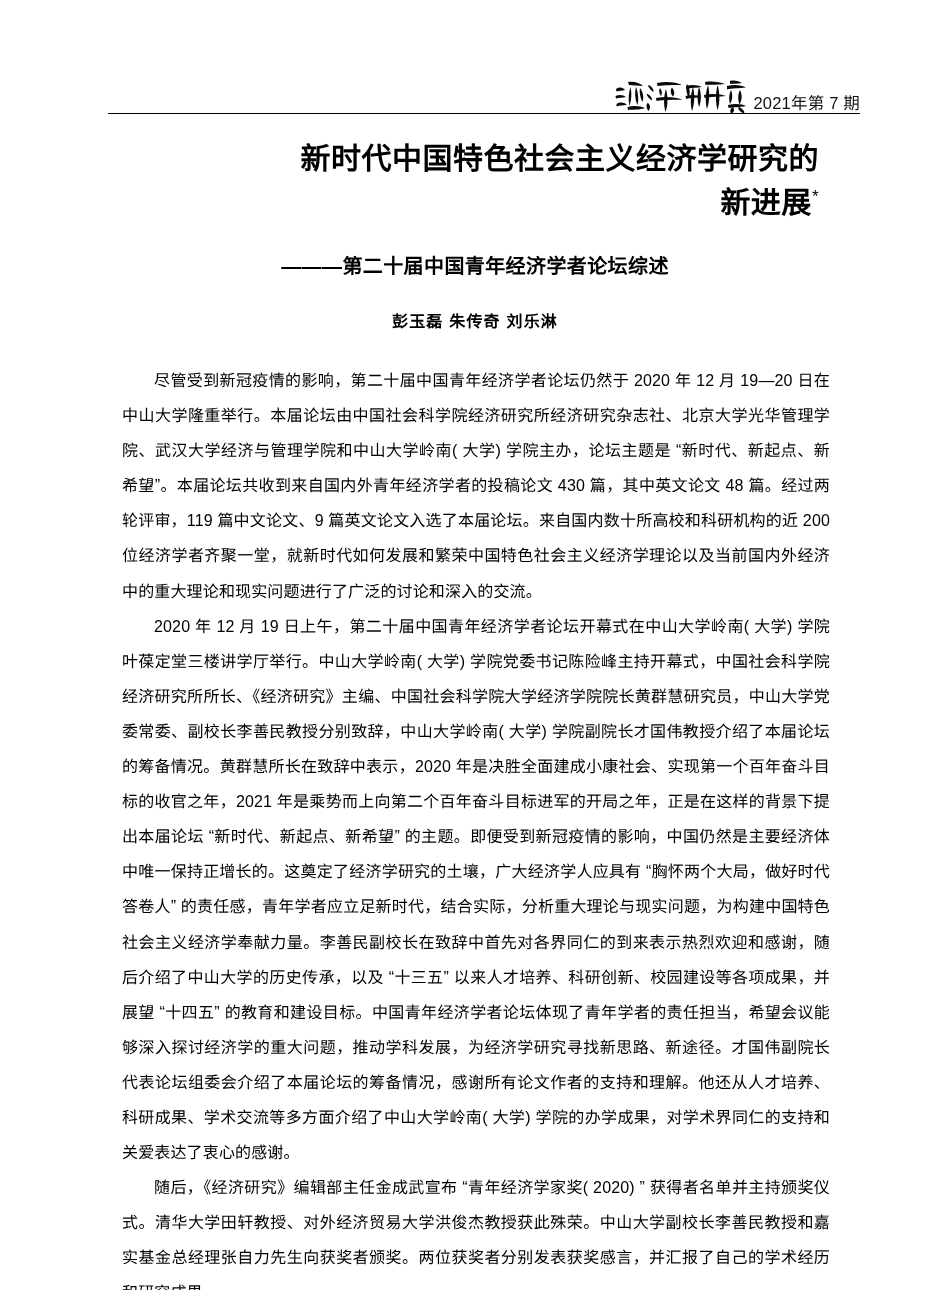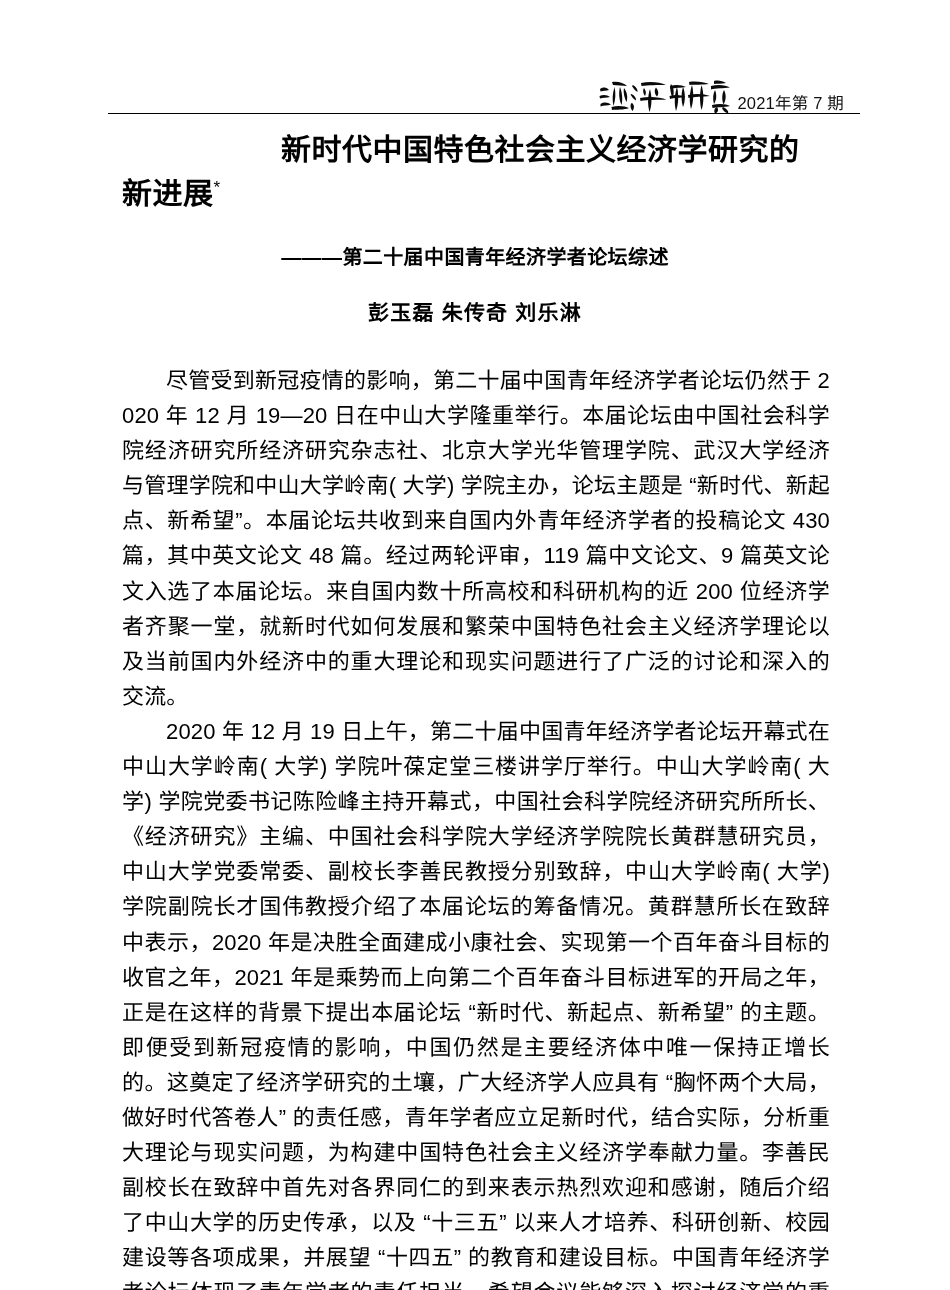--- a/index.html
+++ b/index.html
@@ -18,21 +18,21 @@
     height: 1290px;
     margin: 0 auto;
     background: #ffffff;
     overflow: hidden;
     box-sizing: border-box;
   }
 
   
   .masthead {
     position: absolute;
-    left: 92px;
+    left: 108px;
     top: 62px;
     width: 752px;
     height: 52px;
     display: flex;
     align-items: flex-end;
     justify-content: flex-end;
     gap: 7px;
   }
   .journal-logo {
     display: block;
@@ -58,61 +58,61 @@
   }
 
   
   .title-block {
     position: absolute;
     left: 122px;
     top: 128px;
     width: 706px;
   }
   .doc-title {
-    margin: 0;
+    margin: 9px;
     font-weight: 700;
     font-size: 30px;
     line-height: 44px;
     letter-spacing: 0.5px;
-    text-align: left;
+    text-align: right;
     text-indent: 159px;
   }
   .doc-title .footnote-star {
     font-size: 17px;
     vertical-align: super;
     line-height: 0;
     font-weight: 400;
   }
   .doc-subtitle {
     margin: 26px 0 0 0;
     font-size: 20px;
     line-height: 30px;
     font-weight: 700;
     text-align: center;
     letter-spacing: 0.4px;
   }
   .author-line {
     margin: 26px 0 0 0;
-    font-size: 21px;
+    font-size: 16px;
     font-weight: 700;
     line-height: 30px;
     text-align: center;
     letter-spacing: 1.2px;
   }
 
   
   .body-copy {
     position: absolute;
     left: 122px;
     top: 363px;
     width: 708px;
   }
   .body-copy p {
     margin: 0;
-    font-size: 22px;
+    font-size: 16px;
     line-height: 35.1px;
     text-align: justify;
     text-align-last: left;
     text-justify: inter-character;
     text-indent: 2em;
     letter-spacing: 0.15px;
     word-break: break-all;
   }
 </style>
 </head>

